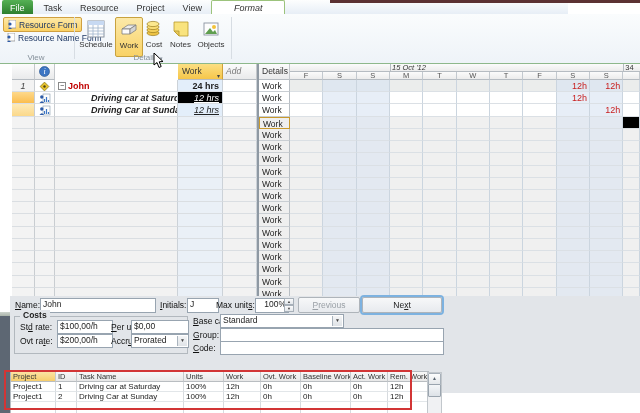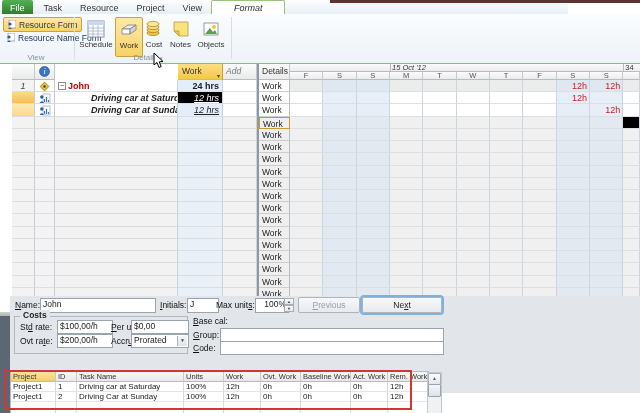--- a/index.html
+++ b/index.html
@@ -550,20 +550,24 @@
     <div class="ffield" style="left:121px;top:24px;width:52px;height:12px;">$0,00</div>
     <div class="flabel" style="left:10px;top:40px;">Ovt ra<u>t</u>e:</div>
     <div class="ffield" style="left:47px;top:38px;width:50px;height:12px;">$200,00/h</div>
     <div class="flabel" style="left:101px;top:40px;">Accr<u>u</u>e at:</div>
     <div class="ffield" style="left:121px;top:38px;width:52px;height:12px;">
       <span>Prorated</span>
       <span class="fcombo-arrow">▼</span>
     </div>
 
     <div class="flabel" style="left:183px;top:20px;"><u>B</u>ase cal:</div>
+    <div class="ffield" style="left:210px;top:18px;width:118px;height:12px;">
+      <span>Standard</span>
+      <span class="fcombo-arrow">▼</span>
+    </div>
     <div class="flabel" style="left:183px;top:34px;"><u>G</u>roup:</div>
     <div class="ffield" style="left:210px;top:32px;width:218px;height:12px;"></div>
     <div class="flabel" style="left:183px;top:47px;"><u>C</u>ode:</div>
     <div class="ffield" style="left:210px;top:45px;width:218px;height:12px;"></div>
   </div>
 
   <div id="atable">
       <div class="ahdr" style="position: absolute; box-sizing: border-box; left: 0px; width: 45px; background: linear-gradient(rgb(251, 227, 164), rgb(246, 205, 107));">Project</div>
       <div class="ahdr" style="position: absolute; box-sizing: border-box; left: 45px; width: 21px;">ID</div>
       <div class="ahdr" style="position: absolute; box-sizing: border-box; left: 66px; width: 107px;">Task Name</div>

